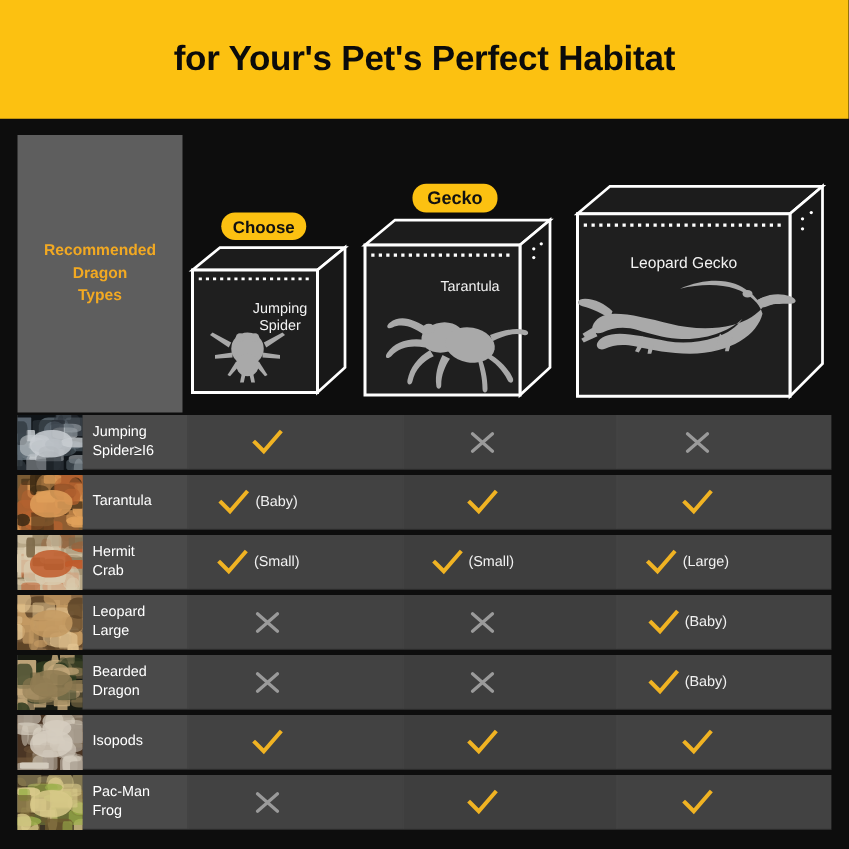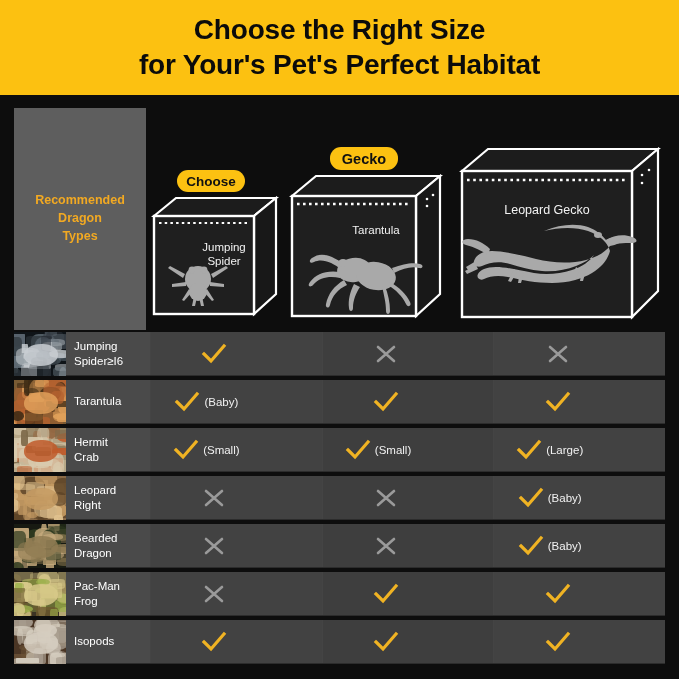--- a/index.html
+++ b/index.html
@@ -85,21 +85,20 @@
   .markwrap.noted { transform:translateX(-30px); }
   .note { color:#f1f1f1; font-size:11.5px; white-space:nowrap; }
   .glyph { width:26px; height:22px; }
 </style>
 </head>
 <body>
 
 <div id="page">
 
   <div class="banner">
-    <div class="line">Choose the Right Size</div>
     <div class="line">for Your's Pet's Perfect Habitat</div>
   </div>
 
   <div class="hero">
 
     <div class="hero-left">
       <div class="rec" style="white-space:pre-line;">Recommended
 Dragon
 Types</div>
     </div>
@@ -476,21 +475,21 @@
             <div class="px" style="left: 21.8544px; top: 13.3518px; width: 23.3375px; height: 5.50631px; background: rgb(224, 193, 142); border-radius: 3.14043%; opacity: 0.37;"></div>
             <div class="px" style="left: 4.00367px; top: 18.9459px; width: 9.32167px; height: 20.2895px; background: rgb(196, 154, 98); border-radius: 17.7749%; opacity: 0.72;"></div>
             <div class="px" style="left: 40.3865px; top: 2.66451px; width: 17.7698px; height: 17.1427px; background: rgb(91, 66, 38); border-radius: 44.4311%; opacity: 0.81;"></div>
             <div class="px" style="left: 38.3979px; top: 16.5199px; width: 14.5461px; height: 14.3868px; background: rgb(91, 66, 38); border-radius: 49.5903%; opacity: 0.67;"></div>
             <div class="px" style="left: -4.04844px; top: 8.22826px; width: 24.7741px; height: 6.63909px; background: rgb(224, 193, 142); border-radius: 24.1785%; opacity: 0.52;"></div>
             <div class="px" style="left: 13.035px; top: 36.3203px; width: 10.6142px; height: 5.70213px; background: rgb(196, 154, 98); border-radius: 56.8994%; opacity: 0.69;"></div>
             <div class="px" style="left: 25.9323px; top: 30.5862px; width: 22.3751px; height: 12.1191px; background: rgb(224, 193, 142); border-radius: 27.5679%; opacity: 0.77;"></div>
             <div class="px" style="left: 10px; top: 12px; width: 34px; height: 22px; border-radius: 50% 45%; opacity: 0.85; background: rgb(196, 154, 98);"></div>
           </div>
           <div class="nm">Leopard
-Right</div>
+Large</div>
         </div>
         <div class="cell-mark c1">
           <div class="markwrap">
             <svg class="glyph" viewBox="0 0 26 22">
               <path d="M5,4 L21,18 M21,4 L5,18" fill="none" stroke="#9a9a9a" stroke-width="2.6" stroke-linecap="round"></path>
             </svg>
           </div>
         </div>
         <div class="cell-mark c2">
           <div class="markwrap">
@@ -580,20 +579,95 @@
           <div class="markwrap noted">
             <svg class="glyph" viewBox="0 0 26 22">
               <path d="M3,11 L10,18 L23,3" fill="none" stroke="#f0b323" stroke-width="3.2" stroke-linecap="square" stroke-linejoin="miter"></path>
             </svg>
             <span class="note">(Baby)</span>
           </div>
         </div>
       </div>
       <div class="row">
         <div class="cell-animal">
+          <div class="thumb" style="background: rgb(74, 53, 36);">
+            <div class="px" style="left: 17.9463px; top: 12.8968px; width: 19.2419px; height: 10.3779px; background: rgb(107, 82, 54); border-radius: 50.2978%; opacity: 0.48;"></div>
+            <div class="px" style="left: 23.6882px; top: 14.0095px; width: 16.5223px; height: 14.6426px; background: rgb(167, 156, 142); border-radius: 52.1546%; opacity: 0.37;"></div>
+            <div class="px" style="left: 37.4414px; top: 12.8022px; width: 25.1556px; height: 13.4217px; background: rgb(107, 82, 54); border-radius: 12.6996%; opacity: 0.87;"></div>
+            <div class="px" style="left: 35.9344px; top: 31.9539px; width: 17.6727px; height: 14.3695px; background: rgb(213, 205, 191); border-radius: 38.4144%; opacity: 0.4;"></div>
+            <div class="px" style="left: 34.4139px; top: 33.8474px; width: 25.8636px; height: 17.4366px; background: rgb(213, 205, 191); border-radius: 20.2248%; opacity: 0.58;"></div>
+            <div class="px" style="left: -5.79894px; top: 3.6802px; width: 18.5556px; height: 7.75892px; background: rgb(107, 82, 54); border-radius: 6.83462%; opacity: 0.76;"></div>
+            <div class="px" style="left: 24.9131px; top: 17.9091px; width: 12.7239px; height: 7.21289px; background: rgb(213, 205, 191); border-radius: 18.0586%; opacity: 0.71;"></div>
+            <div class="px" style="left: -2.64746px; top: 34.0279px; width: 17.9364px; height: 8.63807px; background: rgb(107, 82, 54); border-radius: 18.1561%; opacity: 0.78;"></div>
+            <div class="px" style="left: 23.0625px; top: 17.6786px; width: 14.1314px; height: 16.7258px; background: rgb(107, 82, 54); border-radius: 49.1641%; opacity: 0.63;"></div>
+            <div class="px" style="left: 32.5493px; top: 11.0958px; width: 22.7287px; height: 19.5748px; background: rgb(167, 156, 142); border-radius: 44.2307%; opacity: 0.78;"></div>
+            <div class="px" style="left: 12.1708px; top: 10.8843px; width: 11.074px; height: 18.9136px; background: rgb(213, 205, 191); border-radius: 40.9486%; opacity: 0.9;"></div>
+            <div class="px" style="left: 15.6925px; top: 7.13071px; width: 10.2166px; height: 6.98896px; background: rgb(167, 156, 142); border-radius: 14.688%; opacity: 0.41;"></div>
+            <div class="px" style="left: 2.50952px; top: 7.84726px; width: 6.02066px; height: 18.1219px; background: rgb(213, 205, 191); border-radius: 51.9306%; opacity: 0.54;"></div>
+            <div class="px" style="left: 22.5354px; top: 4.75002px; width: 23.6097px; height: 14.9298px; background: rgb(107, 82, 54); border-radius: 23.6021%; opacity: 0.91;"></div>
+            <div class="px" style="left: 19.7577px; top: 12.3699px; width: 25.1443px; height: 9.21509px; background: rgb(213, 205, 191); border-radius: 18.4064%; opacity: 0.65;"></div>
+            <div class="px" style="left: 34.4605px; top: 4.4969px; width: 20.933px; height: 17.5209px; background: rgb(213, 205, 191); border-radius: 36.1582%; opacity: 0.55;"></div>
+            <div class="px" style="left: 24.1129px; top: 11.9583px; width: 13.877px; height: 11.3535px; background: rgb(213, 205, 191); border-radius: 21.1168%; opacity: 0.75;"></div>
+            <div class="px" style="left: 30.9247px; top: 29.7294px; width: 17.2479px; height: 6.07085px; background: rgb(167, 156, 142); border-radius: 55.3192%; opacity: 0.71;"></div>
+            <div class="px" style="left: 20.0689px; top: -2.62198px; width: 25.799px; height: 16.4384px; background: rgb(213, 205, 191); border-radius: 51.9136%; opacity: 0.76;"></div>
+            <div class="px" style="left: 12.57px; top: 28.8425px; width: 20.209px; height: 6.85123px; background: rgb(107, 82, 54); border-radius: 28.4925%; opacity: 0.37;"></div>
+            <div class="px" style="left: 44.8603px; top: 11.5426px; width: 24.8609px; height: 12.2229px; background: rgb(107, 82, 54); border-radius: 0.42644%; opacity: 0.54;"></div>
+            <div class="px" style="left: 7.00134px; top: 26.824px; width: 18.952px; height: 13.5411px; background: rgb(107, 82, 54); border-radius: 34.1968%; opacity: 0.52;"></div>
+            <div class="px" style="left: 35.5735px; top: 7.73597px; width: 20.9392px; height: 16.0897px; background: rgb(167, 156, 142); border-radius: 40.7294%; opacity: 0.92;"></div>
+            <div class="px" style="left: 5.231px; top: -1.85715px; width: 6.31636px; height: 10.3379px; background: rgb(167, 156, 142); border-radius: 28.7281%; opacity: 0.68;"></div>
+            <div class="px" style="left: 42.9245px; top: 1.16804px; width: 18.7254px; height: 7.49561px; background: rgb(213, 205, 191); border-radius: 38.0077%; opacity: 0.37;"></div>
+            <div class="px" style="left: 36.7899px; top: 32.972px; width: 14.4009px; height: 5.7356px; background: rgb(213, 205, 191); border-radius: 52.8274%; opacity: 0.55;"></div>
+            <div class="px" style="left: 11.7036px; top: 29.8635px; width: 19.9478px; height: 15.0826px; background: rgb(213, 205, 191); border-radius: 15.2243%; opacity: 0.49;"></div>
+            <div class="px" style="left: 19.5051px; top: 4.7436px; width: 23.4525px; height: 12.9687px; background: rgb(213, 205, 191); border-radius: 58.3465%; opacity: 0.88;"></div>
+            <div class="px" style="left: 11.8859px; top: 12.884px; width: 18.9274px; height: 6.45556px; background: rgb(167, 156, 142); border-radius: 59.7865%; opacity: 0.42;"></div>
+            <div class="px" style="left: 7.94468px; top: 15.0378px; width: 24.0885px; height: 9.12353px; background: rgb(213, 205, 191); border-radius: 14.9149%; opacity: 0.51;"></div>
+            <div class="px" style="left: 36.4098px; top: 33.884px; width: 11.4666px; height: 12.6269px; background: rgb(213, 205, 191); border-radius: 30.213%; opacity: 0.78;"></div>
+            <div class="px" style="left: 8.52826px; top: 31.8053px; width: 12.852px; height: 16.9163px; background: rgb(107, 82, 54); border-radius: 56.6067%; opacity: 0.47;"></div>
+            <div class="px" style="left: 41.621px; top: 37.9992px; width: 17.0718px; height: 7.12743px; background: rgb(167, 156, 142); border-radius: 22.7999%; opacity: 0.7;"></div>
+            <div class="px" style="left: 37.3052px; top: -3.07749px; width: 21.1012px; height: 5.13697px; background: rgb(167, 156, 142); border-radius: 8.60725%; opacity: 0.64;"></div>
+            <div class="px" style="left: 22.3836px; top: -1.9309px; width: 14.5081px; height: 19.7844px; background: rgb(213, 205, 191); border-radius: 38.2881%; opacity: 0.65;"></div>
+            <div class="px" style="left: 4.39911px; top: 7.08092px; width: 17.231px; height: 7.76097px; background: rgb(213, 205, 191); border-radius: 33.8794%; opacity: 0.4;"></div>
+            <div class="px" style="left: 17.8581px; top: 22.1925px; width: 10.6894px; height: 5.16557px; background: rgb(107, 82, 54); border-radius: 48.5293%; opacity: 0.39;"></div>
+            <div class="px" style="left: -2.88152px; top: -3.99114px; width: 22.2291px; height: 13.7265px; background: rgb(167, 156, 142); border-radius: 59.8305%; opacity: 0.91;"></div>
+            <div class="px" style="left: -4.05424px; top: 6.61636px; width: 22.8994px; height: 9.69081px; background: rgb(213, 205, 191); border-radius: 43.1533%; opacity: 0.76;"></div>
+            <div class="px" style="left: 25.735px; top: 18.0273px; width: 18.5646px; height: 11.3794px; background: rgb(213, 205, 191); border-radius: 24.9792%; opacity: 0.59;"></div>
+            <div class="px" style="left: 32.3997px; top: 21.9579px; width: 14.3482px; height: 13.4095px; background: rgb(213, 205, 191); border-radius: 56.2341%; opacity: 0.61;"></div>
+            <div class="px" style="left: 11.9276px; top: 32.9388px; width: 12.4105px; height: 11.5836px; background: rgb(213, 205, 191); border-radius: 45.6217%; opacity: 0.55;"></div>
+            <div class="px" style="left: 4.60262px; top: 24.7603px; width: 23.0603px; height: 6.44499px; background: rgb(107, 82, 54); border-radius: 52.9568%; opacity: 0.59;"></div>
+            <div class="px" style="left: 19.8939px; top: 28.2495px; width: 9.19873px; height: 17.4998px; background: rgb(167, 156, 142); border-radius: 22.4987%; opacity: 0.88;"></div>
+            <div class="px" style="left: -3.9887px; top: 38.3817px; width: 24.0975px; height: 12.106px; background: rgb(167, 156, 142); border-radius: 36.2845%; opacity: 0.89;"></div>
+            <div class="px" style="left: 2.12767px; top: 38.7248px; width: 22.5096px; height: 5.02915px; background: rgb(213, 205, 191); border-radius: 7.46219%; opacity: 0.94;"></div>
+            <div class="px" style="left: 10px; top: 12px; width: 34px; height: 22px; border-radius: 50% 45%; opacity: 0.85; background: rgb(213, 205, 191);"></div>
+          </div>
+          <div class="nm">Isopods</div>
+        </div>
+        <div class="cell-mark c1">
+          <div class="markwrap">
+            <svg class="glyph" viewBox="0 0 26 22">
+              <path d="M3,11 L10,18 L23,3" fill="none" stroke="#f0b323" stroke-width="3.2" stroke-linecap="square" stroke-linejoin="miter"></path>
+            </svg>
+          </div>
+        </div>
+        <div class="cell-mark c2">
+          <div class="markwrap">
+            <svg class="glyph" viewBox="0 0 26 22">
+              <path d="M3,11 L10,18 L23,3" fill="none" stroke="#f0b323" stroke-width="3.2" stroke-linecap="square" stroke-linejoin="miter"></path>
+            </svg>
+          </div>
+        </div>
+        <div class="cell-mark c3">
+          <div class="markwrap">
+            <svg class="glyph" viewBox="0 0 26 22">
+              <path d="M3,11 L10,18 L23,3" fill="none" stroke="#f0b323" stroke-width="3.2" stroke-linecap="square" stroke-linejoin="miter"></path>
+            </svg>
+          </div>
+        </div>
+      </div>
+      <div class="row">
+        <div class="cell-animal">
           <div class="thumb" style="background: rgb(60, 51, 36);">
             <div class="px" style="left: 10.2614px; top: 31.5176px; width: 13.4466px; height: 8.95158px; background: rgb(155, 176, 74); border-radius: 10.875%; opacity: 0.36;"></div>
             <div class="px" style="left: 15.8428px; top: 1.5315px; width: 18.8134px; height: 6.64835px; background: rgb(216, 201, 138); border-radius: 25.8799%; opacity: 0.37;"></div>
             <div class="px" style="left: 33.2873px; top: 11.5958px; width: 21.4591px; height: 12.4892px; background: rgb(110, 90, 46); border-radius: 44.0175%; opacity: 0.74;"></div>
             <div class="px" style="left: -1.12099px; top: 35.5006px; width: 11.6922px; height: 11.0172px; background: rgb(155, 176, 74); border-radius: 5.10262%; opacity: 0.47;"></div>
             <div class="px" style="left: 26.087px; top: 16.0731px; width: 12.414px; height: 5.73868px; background: rgb(216, 201, 138); border-radius: 33.3945%; opacity: 0.9;"></div>
             <div class="px" style="left: 1.12102px; top: 36.2886px; width: 16.8961px; height: 12.0116px; background: rgb(110, 90, 46); border-radius: 30.9303%; opacity: 0.9;"></div>
             <div class="px" style="left: 45.1541px; top: 35.7151px; width: 19.8915px; height: 12.6014px; background: rgb(216, 201, 138); border-radius: 30.858%; opacity: 0.78;"></div>
             <div class="px" style="left: 23.2108px; top: -3.70934px; width: 22.0794px; height: 19.9031px; background: rgb(216, 201, 138); border-radius: 50.7703%; opacity: 0.62;"></div>
             <div class="px" style="left: 23.7232px; top: 25.4352px; width: 7.84234px; height: 20.8303px; background: rgb(216, 201, 138); border-radius: 46.0376%; opacity: 0.83;"></div>
@@ -654,90 +728,15 @@
           </div>
         </div>
         <div class="cell-mark c3">
           <div class="markwrap">
             <svg class="glyph" viewBox="0 0 26 22">
               <path d="M3,11 L10,18 L23,3" fill="none" stroke="#f0b323" stroke-width="3.2" stroke-linecap="square" stroke-linejoin="miter"></path>
             </svg>
           </div>
         </div>
       </div>
-      <div class="row">
-        <div class="cell-animal">
-          <div class="thumb" style="background: rgb(74, 53, 36);">
-            <div class="px" style="left: 17.9463px; top: 12.8968px; width: 19.2419px; height: 10.3779px; background: rgb(107, 82, 54); border-radius: 50.2978%; opacity: 0.48;"></div>
-            <div class="px" style="left: 23.6882px; top: 14.0095px; width: 16.5223px; height: 14.6426px; background: rgb(167, 156, 142); border-radius: 52.1546%; opacity: 0.37;"></div>
-            <div class="px" style="left: 37.4414px; top: 12.8022px; width: 25.1556px; height: 13.4217px; background: rgb(107, 82, 54); border-radius: 12.6996%; opacity: 0.87;"></div>
-            <div class="px" style="left: 35.9344px; top: 31.9539px; width: 17.6727px; height: 14.3695px; background: rgb(213, 205, 191); border-radius: 38.4144%; opacity: 0.4;"></div>
-            <div class="px" style="left: 34.4139px; top: 33.8474px; width: 25.8636px; height: 17.4366px; background: rgb(213, 205, 191); border-radius: 20.2248%; opacity: 0.58;"></div>
-            <div class="px" style="left: -5.79894px; top: 3.6802px; width: 18.5556px; height: 7.75892px; background: rgb(107, 82, 54); border-radius: 6.83462%; opacity: 0.76;"></div>
-            <div class="px" style="left: 24.9131px; top: 17.9091px; width: 12.7239px; height: 7.21289px; background: rgb(213, 205, 191); border-radius: 18.0586%; opacity: 0.71;"></div>
-            <div class="px" style="left: -2.64746px; top: 34.0279px; width: 17.9364px; height: 8.63807px; background: rgb(107, 82, 54); border-radius: 18.1561%; opacity: 0.78;"></div>
-            <div class="px" style="left: 23.0625px; top: 17.6786px; width: 14.1314px; height: 16.7258px; background: rgb(107, 82, 54); border-radius: 49.1641%; opacity: 0.63;"></div>
-            <div class="px" style="left: 32.5493px; top: 11.0958px; width: 22.7287px; height: 19.5748px; background: rgb(167, 156, 142); border-radius: 44.2307%; opacity: 0.78;"></div>
-            <div class="px" style="left: 12.1708px; top: 10.8843px; width: 11.074px; height: 18.9136px; background: rgb(213, 205, 191); border-radius: 40.9486%; opacity: 0.9;"></div>
-            <div class="px" style="left: 15.6925px; top: 7.13071px; width: 10.2166px; height: 6.98896px; background: rgb(167, 156, 142); border-radius: 14.688%; opacity: 0.41;"></div>
-            <div class="px" style="left: 2.50952px; top: 7.84726px; width: 6.02066px; height: 18.1219px; background: rgb(213, 205, 191); border-radius: 51.9306%; opacity: 0.54;"></div>
-            <div class="px" style="left: 22.5354px; top: 4.75002px; width: 23.6097px; height: 14.9298px; background: rgb(107, 82, 54); border-radius: 23.6021%; opacity: 0.91;"></div>
-            <div class="px" style="left: 19.7577px; top: 12.3699px; width: 25.1443px; height: 9.21509px; background: rgb(213, 205, 191); border-radius: 18.4064%; opacity: 0.65;"></div>
-            <div class="px" style="left: 34.4605px; top: 4.4969px; width: 20.933px; height: 17.5209px; background: rgb(213, 205, 191); border-radius: 36.1582%; opacity: 0.55;"></div>
-            <div class="px" style="left: 24.1129px; top: 11.9583px; width: 13.877px; height: 11.3535px; background: rgb(213, 205, 191); border-radius: 21.1168%; opacity: 0.75;"></div>
-            <div class="px" style="left: 30.9247px; top: 29.7294px; width: 17.2479px; height: 6.07085px; background: rgb(167, 156, 142); border-radius: 55.3192%; opacity: 0.71;"></div>
-            <div class="px" style="left: 20.0689px; top: -2.62198px; width: 25.799px; height: 16.4384px; background: rgb(213, 205, 191); border-radius: 51.9136%; opacity: 0.76;"></div>
-            <div class="px" style="left: 12.57px; top: 28.8425px; width: 20.209px; height: 6.85123px; background: rgb(107, 82, 54); border-radius: 28.4925%; opacity: 0.37;"></div>
-            <div class="px" style="left: 44.8603px; top: 11.5426px; width: 24.8609px; height: 12.2229px; background: rgb(107, 82, 54); border-radius: 0.42644%; opacity: 0.54;"></div>
-            <div class="px" style="left: 7.00134px; top: 26.824px; width: 18.952px; height: 13.5411px; background: rgb(107, 82, 54); border-radius: 34.1968%; opacity: 0.52;"></div>
-            <div class="px" style="left: 35.5735px; top: 7.73597px; width: 20.9392px; height: 16.0897px; background: rgb(167, 156, 142); border-radius: 40.7294%; opacity: 0.92;"></div>
-            <div class="px" style="left: 5.231px; top: -1.85715px; width: 6.31636px; height: 10.3379px; background: rgb(167, 156, 142); border-radius: 28.7281%; opacity: 0.68;"></div>
-            <div class="px" style="left: 42.9245px; top: 1.16804px; width: 18.7254px; height: 7.49561px; background: rgb(213, 205, 191); border-radius: 38.0077%; opacity: 0.37;"></div>
-            <div class="px" style="left: 36.7899px; top: 32.972px; width: 14.4009px; height: 5.7356px; background: rgb(213, 205, 191); border-radius: 52.8274%; opacity: 0.55;"></div>
-            <div class="px" style="left: 11.7036px; top: 29.8635px; width: 19.9478px; height: 15.0826px; background: rgb(213, 205, 191); border-radius: 15.2243%; opacity: 0.49;"></div>
-            <div class="px" style="left: 19.5051px; top: 4.7436px; width: 23.4525px; height: 12.9687px; background: rgb(213, 205, 191); border-radius: 58.3465%; opacity: 0.88;"></div>
-            <div class="px" style="left: 11.8859px; top: 12.884px; width: 18.9274px; height: 6.45556px; background: rgb(167, 156, 142); border-radius: 59.7865%; opacity: 0.42;"></div>
-            <div class="px" style="left: 7.94468px; top: 15.0378px; width: 24.0885px; height: 9.12353px; background: rgb(213, 205, 191); border-radius: 14.9149%; opacity: 0.51;"></div>
-            <div class="px" style="left: 36.4098px; top: 33.884px; width: 11.4666px; height: 12.6269px; background: rgb(213, 205, 191); border-radius: 30.213%; opacity: 0.78;"></div>
-            <div class="px" style="left: 8.52826px; top: 31.8053px; width: 12.852px; height: 16.9163px; background: rgb(107, 82, 54); border-radius: 56.6067%; opacity: 0.47;"></div>
-            <div class="px" style="left: 41.621px; top: 37.9992px; width: 17.0718px; height: 7.12743px; background: rgb(167, 156, 142); border-radius: 22.7999%; opacity: 0.7;"></div>
-            <div class="px" style="left: 37.3052px; top: -3.07749px; width: 21.1012px; height: 5.13697px; background: rgb(167, 156, 142); border-radius: 8.60725%; opacity: 0.64;"></div>
-            <div class="px" style="left: 22.3836px; top: -1.9309px; width: 14.5081px; height: 19.7844px; background: rgb(213, 205, 191); border-radius: 38.2881%; opacity: 0.65;"></div>
-            <div class="px" style="left: 4.39911px; top: 7.08092px; width: 17.231px; height: 7.76097px; background: rgb(213, 205, 191); border-radius: 33.8794%; opacity: 0.4;"></div>
-            <div class="px" style="left: 17.8581px; top: 22.1925px; width: 10.6894px; height: 5.16557px; background: rgb(107, 82, 54); border-radius: 48.5293%; opacity: 0.39;"></div>
-            <div class="px" style="left: -2.88152px; top: -3.99114px; width: 22.2291px; height: 13.7265px; background: rgb(167, 156, 142); border-radius: 59.8305%; opacity: 0.91;"></div>
-            <div class="px" style="left: -4.05424px; top: 6.61636px; width: 22.8994px; height: 9.69081px; background: rgb(213, 205, 191); border-radius: 43.1533%; opacity: 0.76;"></div>
-            <div class="px" style="left: 25.735px; top: 18.0273px; width: 18.5646px; height: 11.3794px; background: rgb(213, 205, 191); border-radius: 24.9792%; opacity: 0.59;"></div>
-            <div class="px" style="left: 32.3997px; top: 21.9579px; width: 14.3482px; height: 13.4095px; background: rgb(213, 205, 191); border-radius: 56.2341%; opacity: 0.61;"></div>
-            <div class="px" style="left: 11.9276px; top: 32.9388px; width: 12.4105px; height: 11.5836px; background: rgb(213, 205, 191); border-radius: 45.6217%; opacity: 0.55;"></div>
-            <div class="px" style="left: 4.60262px; top: 24.7603px; width: 23.0603px; height: 6.44499px; background: rgb(107, 82, 54); border-radius: 52.9568%; opacity: 0.59;"></div>
-            <div class="px" style="left: 19.8939px; top: 28.2495px; width: 9.19873px; height: 17.4998px; background: rgb(167, 156, 142); border-radius: 22.4987%; opacity: 0.88;"></div>
-            <div class="px" style="left: -3.9887px; top: 38.3817px; width: 24.0975px; height: 12.106px; background: rgb(167, 156, 142); border-radius: 36.2845%; opacity: 0.89;"></div>
-            <div class="px" style="left: 2.12767px; top: 38.7248px; width: 22.5096px; height: 5.02915px; background: rgb(213, 205, 191); border-radius: 7.46219%; opacity: 0.94;"></div>
-            <div class="px" style="left: 10px; top: 12px; width: 34px; height: 22px; border-radius: 50% 45%; opacity: 0.85; background: rgb(213, 205, 191);"></div>
-          </div>
-          <div class="nm">Isopods</div>
-        </div>
-        <div class="cell-mark c1">
-          <div class="markwrap">
-            <svg class="glyph" viewBox="0 0 26 22">
-              <path d="M3,11 L10,18 L23,3" fill="none" stroke="#f0b323" stroke-width="3.2" stroke-linecap="square" stroke-linejoin="miter"></path>
-            </svg>
-          </div>
-        </div>
-        <div class="cell-mark c2">
-          <div class="markwrap">
-            <svg class="glyph" viewBox="0 0 26 22">
-              <path d="M3,11 L10,18 L23,3" fill="none" stroke="#f0b323" stroke-width="3.2" stroke-linecap="square" stroke-linejoin="miter"></path>
-            </svg>
-          </div>
-        </div>
-        <div class="cell-mark c3">
-          <div class="markwrap">
-            <svg class="glyph" viewBox="0 0 26 22">
-              <path d="M3,11 L10,18 L23,3" fill="none" stroke="#f0b323" stroke-width="3.2" stroke-linecap="square" stroke-linejoin="miter"></path>
-            </svg>
-          </div>
-        </div>
-      </div>
     </div>
 
 </div>
 
 </body></html>

